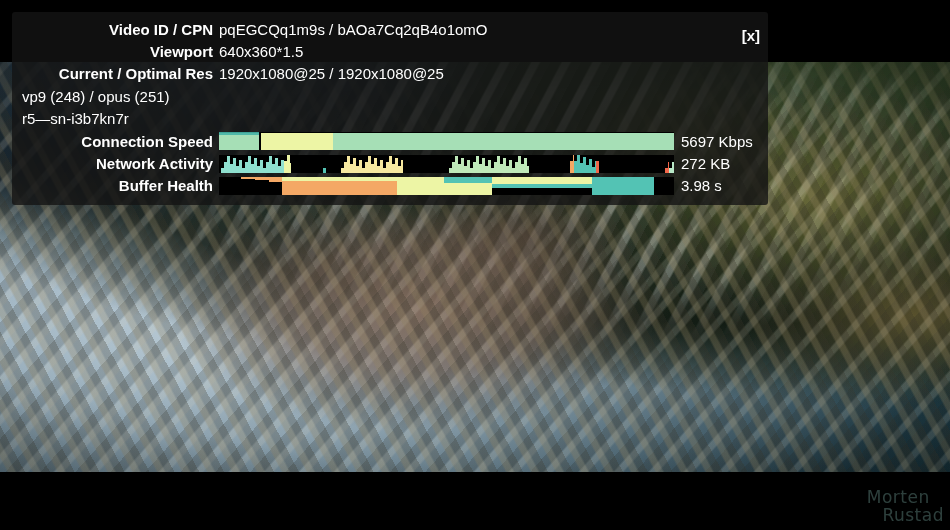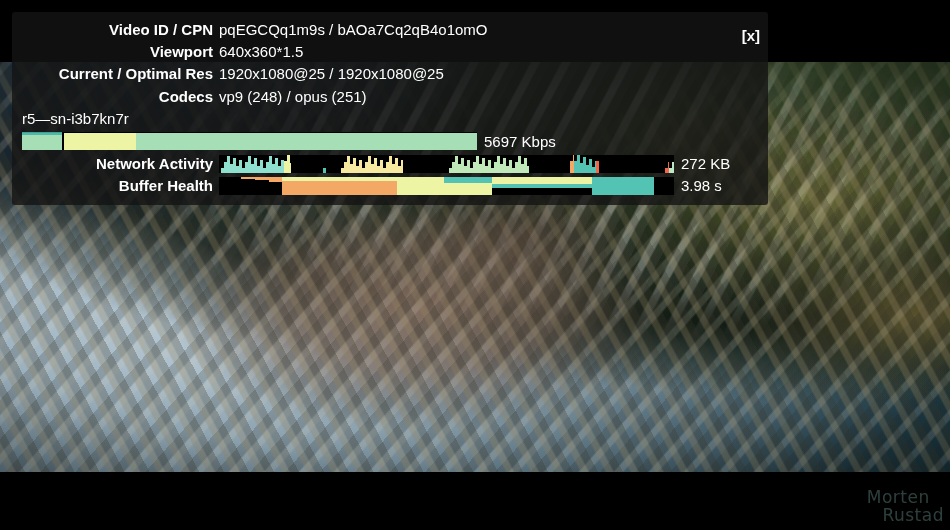--- a/index.html
+++ b/index.html
@@ -158,28 +158,28 @@
     </div>
     <div class="row">
       <div class="lbl">Viewport</div>
       <div class="val">640x360*1.5</div>
     </div>
     <div class="row">
       <div class="lbl">Current / Optimal Res</div>
       <div class="val">1920x1080@25 / 1920x1080@25</div>
     </div>
     <div class="row">
-      <div class="lbl">Codecs</div>
       <div class="val">vp9 (248) / opus (251)</div>
     </div>
     <div class="row">
       <div class="val">r5—sn-i3b7kn7r</div>
     </div>
 
     <div class="row gwrap">
+      <div class="lbl">Connection Speed</div>
       <div class="graph" id="graph-connection-speed">
           <div class="seg" style="left: 0px; width: 40px; background: rgb(166, 223, 182); top: 1px; bottom: 0px;"></div>
           <div class="seg" style="left: 42px; width: 72px; background: rgb(237, 245, 165); top: 1px; bottom: 0px;"></div>
           <div class="seg" style="left: 114px; width: 341px; background: rgb(166, 223, 182); top: 1px; bottom: 0px;"></div>
           <div class="seg" style="left: 0px; width: 40px; background: rgba(70, 180, 166, 0.9); bottom: 0px; height: 3px;"></div>
         </div>
       <div class="gval">5697 Kbps</div>
     </div>
 
     <div class="row gwrap">

